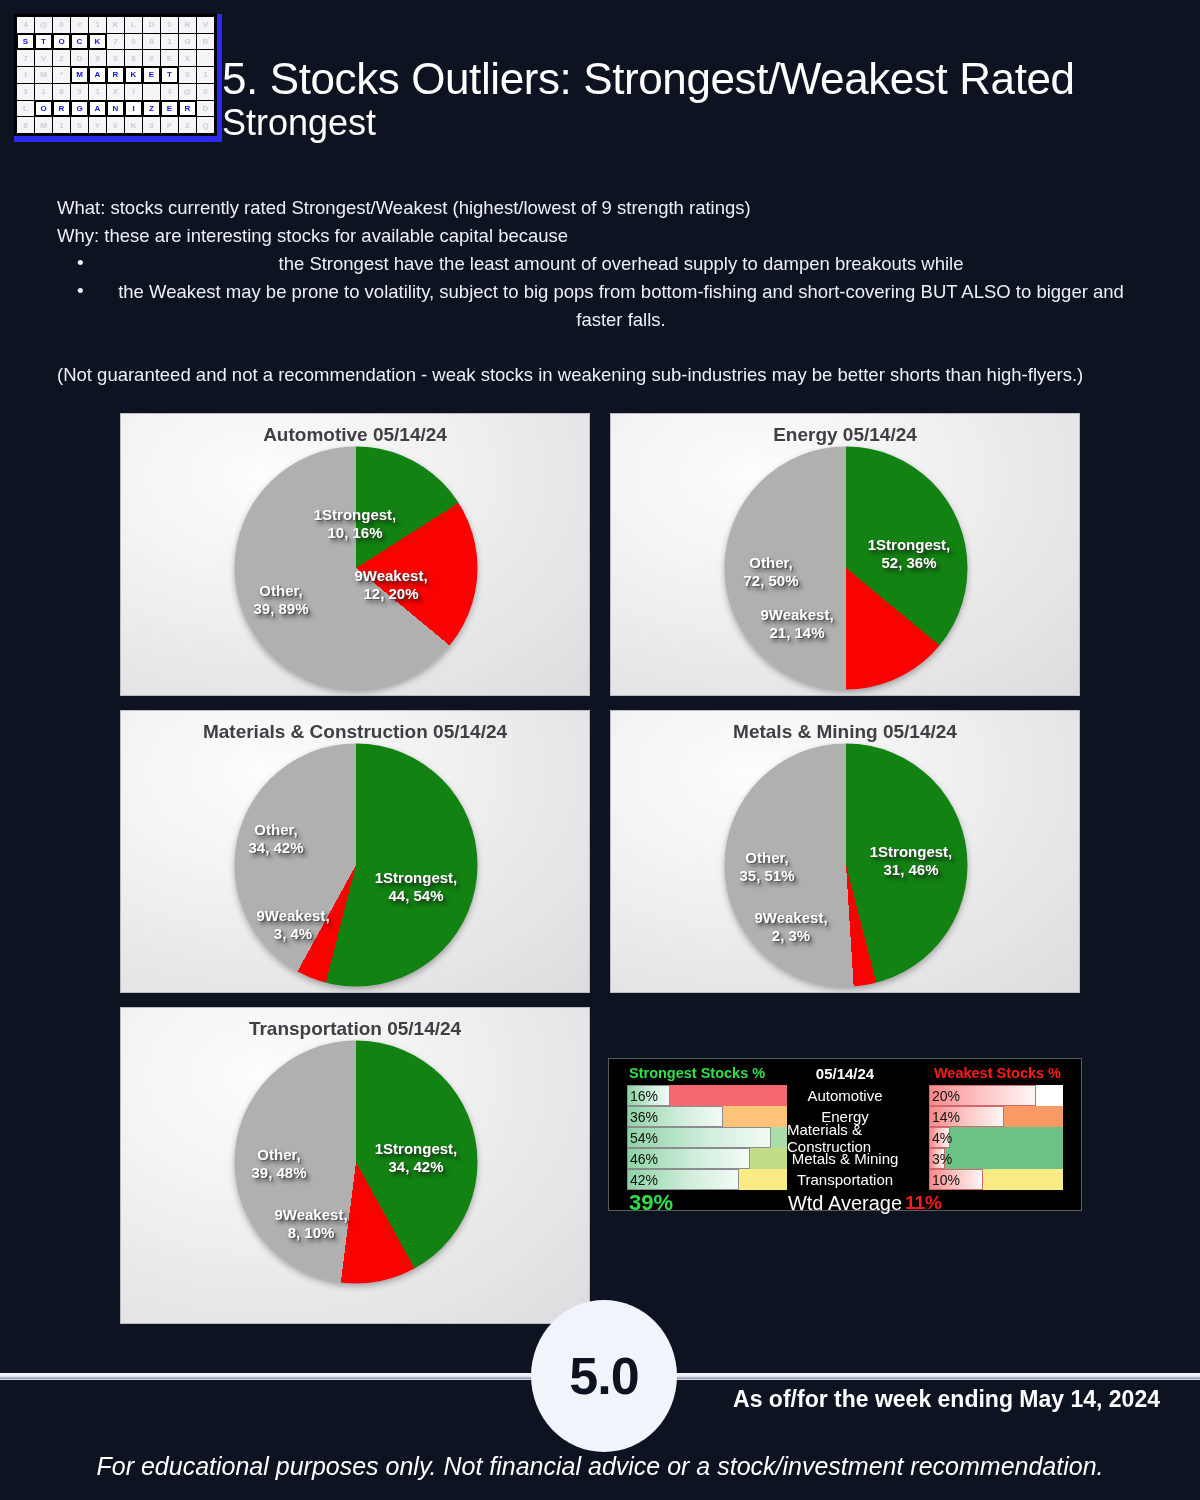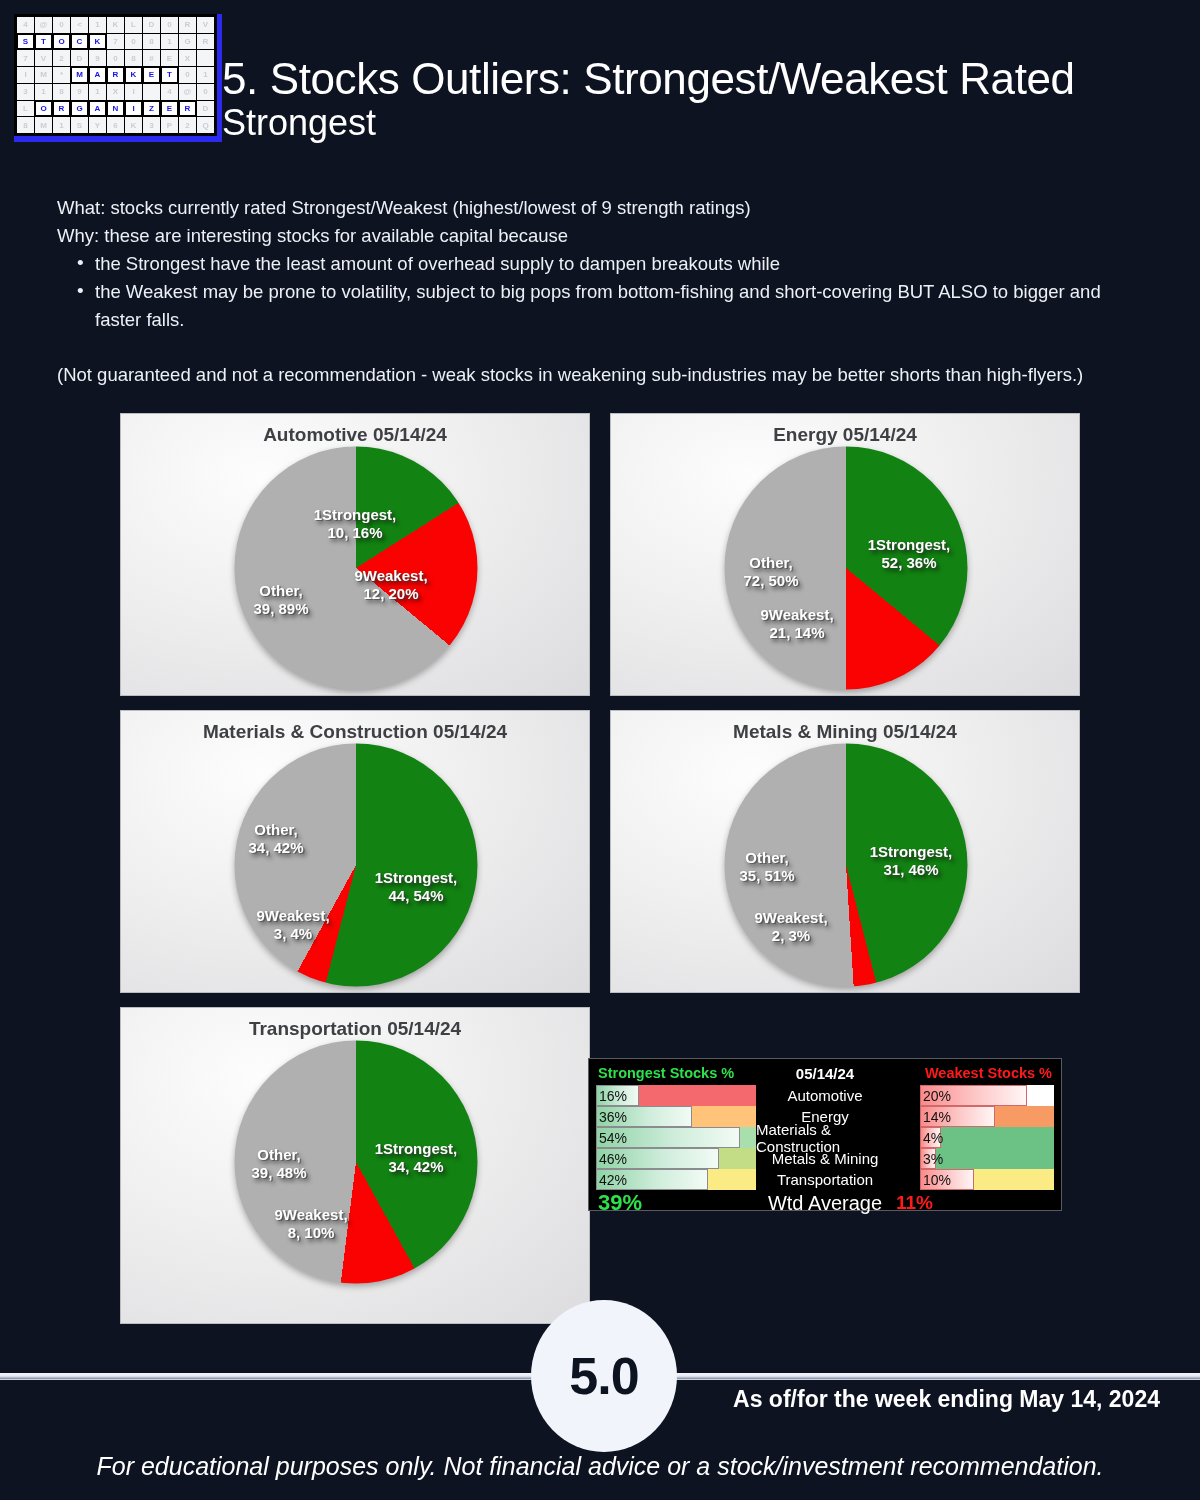--- a/index.html
+++ b/index.html
@@ -38,21 +38,21 @@
   }
   .title-sub{
     color:#fff; font-size:36px; font-weight:300; line-height:1.2; margin-top:-2px;
     font-family:"Liberation Sans", sans-serif;
   }
 
   
   .body-text{ position:absolute; left:57px; top:194px; width:1090px; color:#edf0f5; font-size:18.5px; line-height:1.52; }
   .body-text p{ margin:0; }
   .bullets{ list-style:none; margin:0; padding:0; }
-  .bullets li{ position:relative; padding-left:38px; }
+  .bullets li{ position:relative; padding-left:38px;text-align:center; }
   .bullets li::before{
     content:"\2022"; position:absolute; left:20px; top:-1px; font-size:19px; color:#edf0f5;
   }
   .gap{ height:26px; }
 
   
   .charts{ position:absolute; left:120px; top:413px; width:960px; }
   .panel{
     position:absolute; width:470px; height:283px;
     background: radial-gradient(ellipse at 30% 22%, #fdfdfe 0%, #f0f0f1 42%, #dcdcde 100%);
@@ -77,22 +77,22 @@
   }
   .pie-label{
     position:absolute; color:#fff; font-size:15px; font-weight:bold; line-height:1.22;
     text-align:center; white-space:nowrap;
     text-shadow: 1.5px 1.5px 0 rgba(60,60,60,.55);
     filter: drop-shadow(2px 3px 2px rgba(0,0,0,.45));
   }
 
   
   .summary{
-    position:absolute; left:588px; top:1058px; width:474px; height:153px;
-    background:#000; border:1px solid #595b60; padding:2px 7px;
+    position:absolute; left:608px; top:1058px; width:474px; height:153px;
+    background:#000; border:1px solid #595b60; padding:2px 18px;
   }
   .srow{ display:flex; align-items:stretch; height:21px; }
   .srow.head{ height:24px; }
   .srow.total{ height:26px; }
   .scol-l{ width:160px; position:relative; }
   .scol-m{ flex:1; display:flex; align-items:center; justify-content:center; }
   .scol-r{ width:160px; position:relative; }
 
   .hdr-l{ color:#2ee04a; font-size:14.5px; font-weight:bold; padding-left:2px; display:flex; align-items:center; }
   .hdr-m{ color:#fff; font-size:15px; font-weight:bold; }

